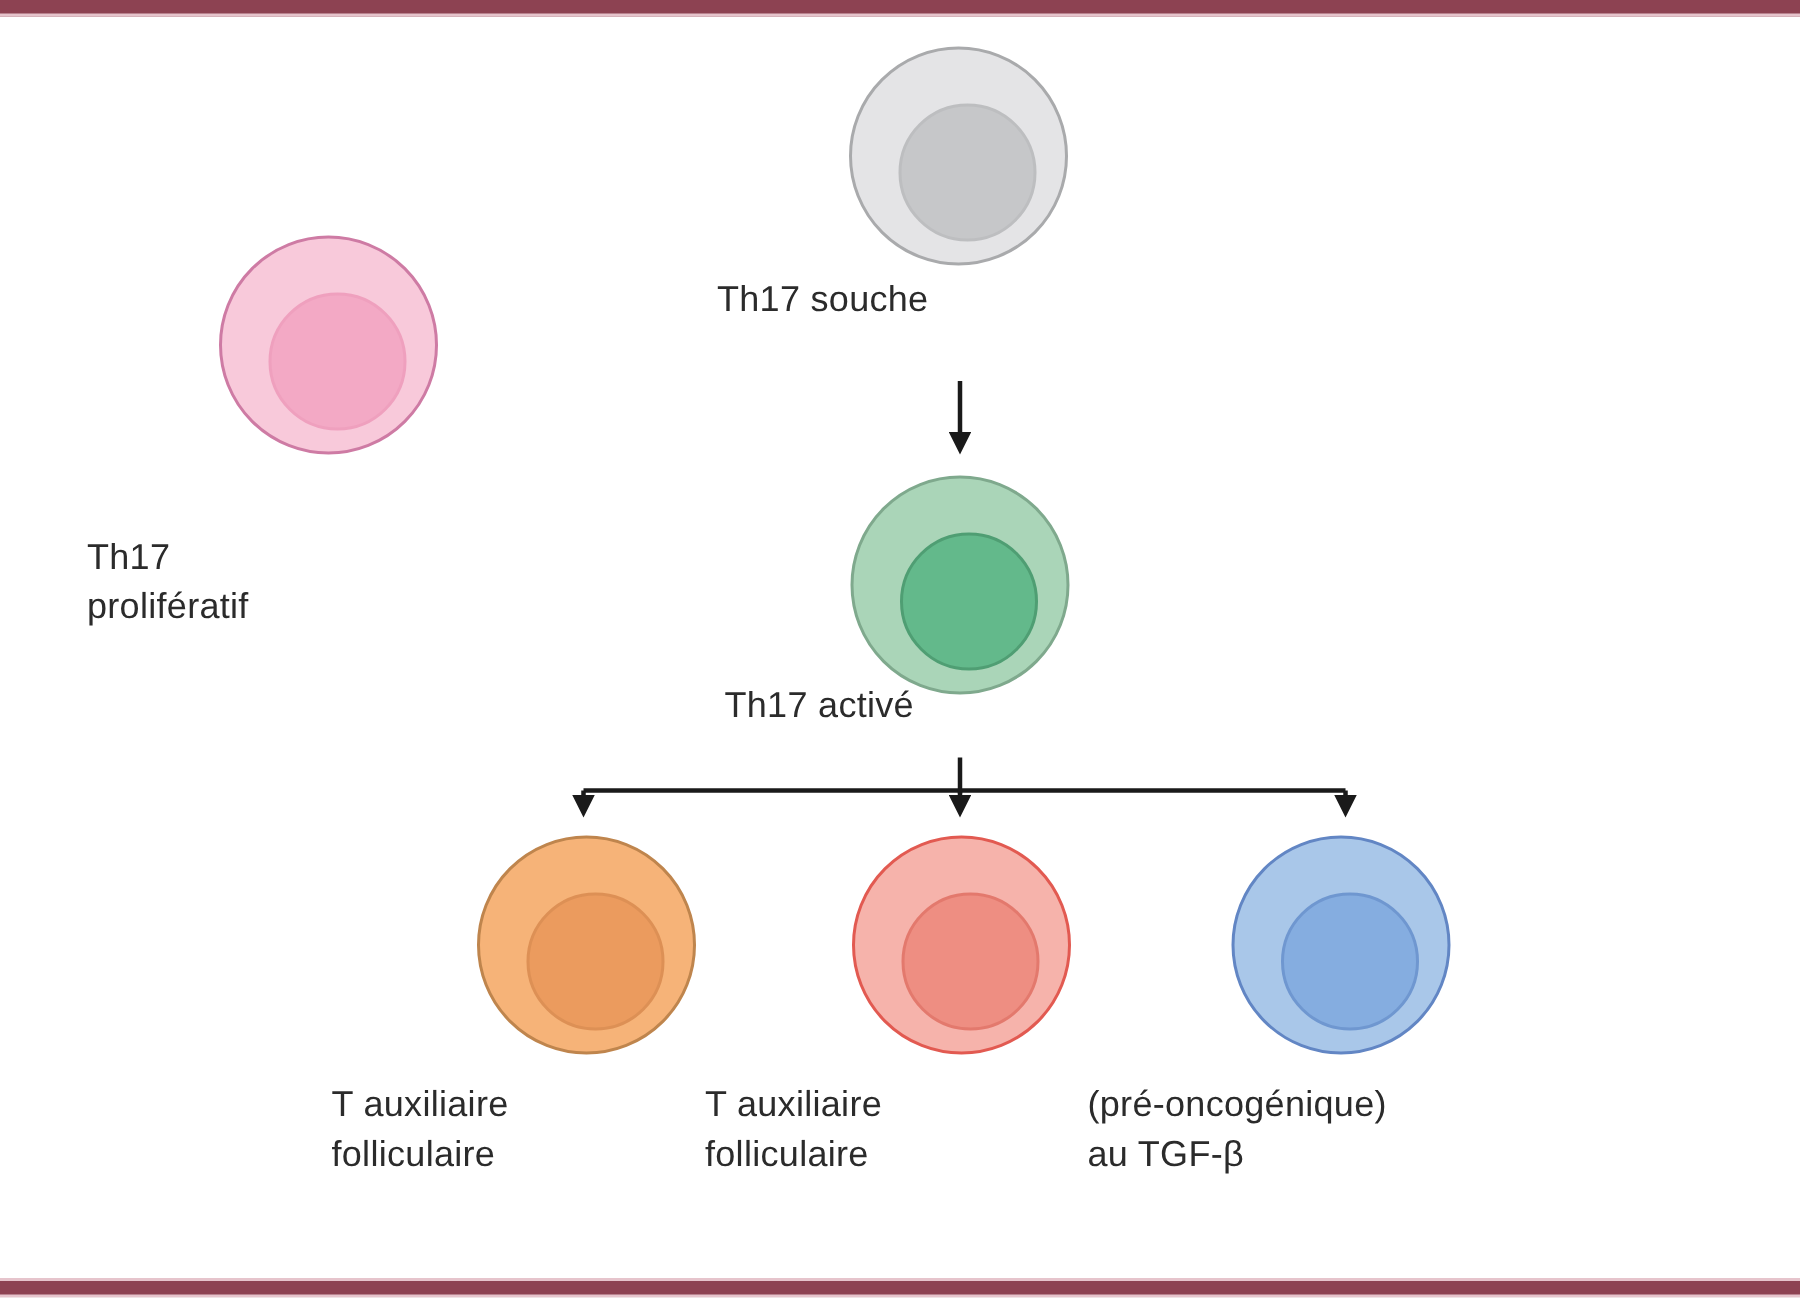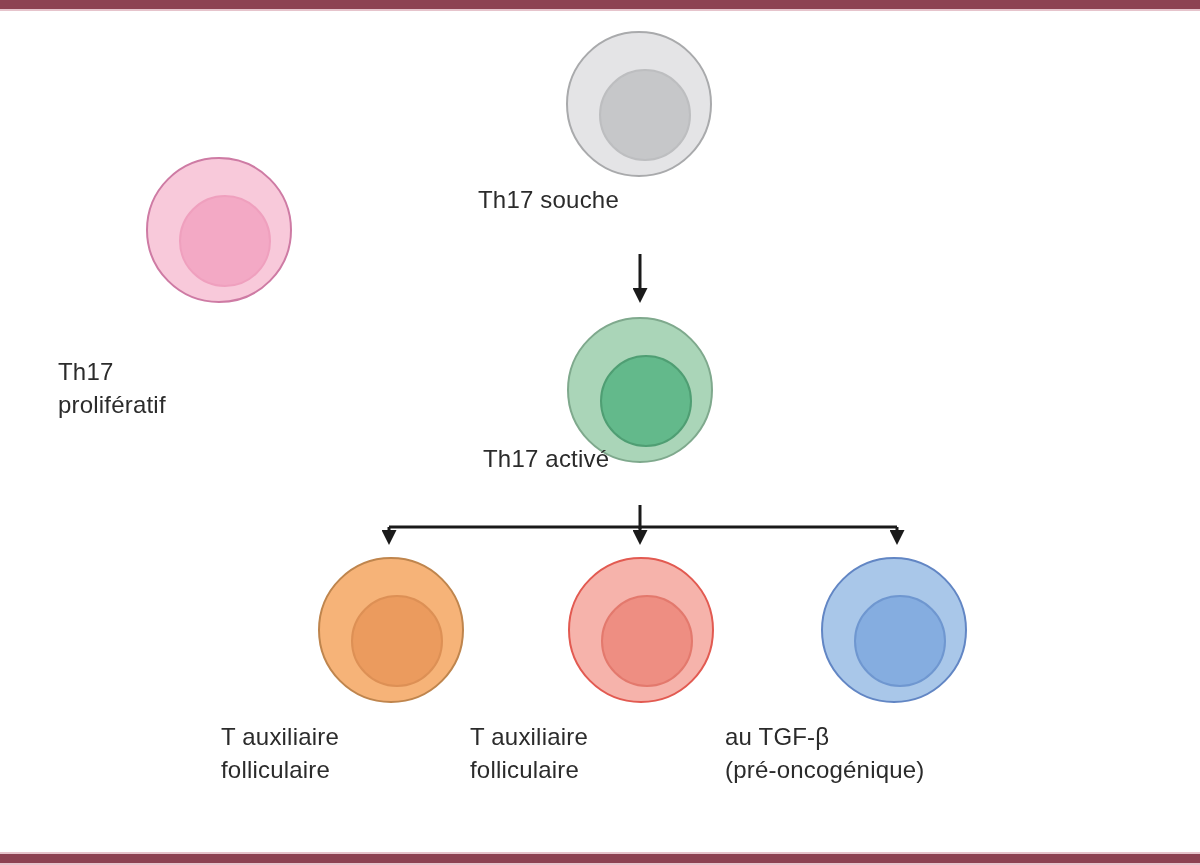--- a/index.html
+++ b/index.html
@@ -82,21 +82,21 @@
   .cell-souche       { left: 566px; top: 31px;  }
   .cell-proliferatif { left: 146px; top: 157px; }
   .cell-active       { left: 567px; top: 317px; }
   .cell-gc           { left: 318px; top: 557px; }
   .cell-tissue       { left: 568px; top: 557px; }
   .cell-tgfb         { left: 821px; top: 557px; }
 
   
   .label-souche       { left: 478px; top: 183px; width: 320px; }
   .label-proliferatif { left: 58px;  top: 312px; width: 320px; margin-top: 43px; }
-  .label-active       { left: 483px; top: 442px; width: 320px; }
+  .label-active       { left: 483px; top: 454px; width: 320px; }
   .label-gc           { left: 221px; top: 720px; width: 340px; }
   .label-tissue       { left: 470px; top: 720px; width: 340px; }
   .label-tgfb         { left: 725px; top: 720px; width: 340px; }
 </style>
 </head>
 <body>
 
 <div class="page">
 
   <div class="bar top"></div>
@@ -150,18 +150,18 @@
   </div>
   <div class="label label-gc">
     <span>T auxiliaire</span>
     <span>folliculaire</span>
   </div>
   <div class="label label-tissue">
     <span>T auxiliaire</span>
     <span>folliculaire</span>
   </div>
   <div class="label label-tgfb">
+    <span>(pré-oncogénique)</span>
     <span>au TGF-β</span>
-    <span>(pré-oncogénique)</span>
   </div>
 
   <div class="bar bottom"></div>
 </div>
 
 </body></html>

